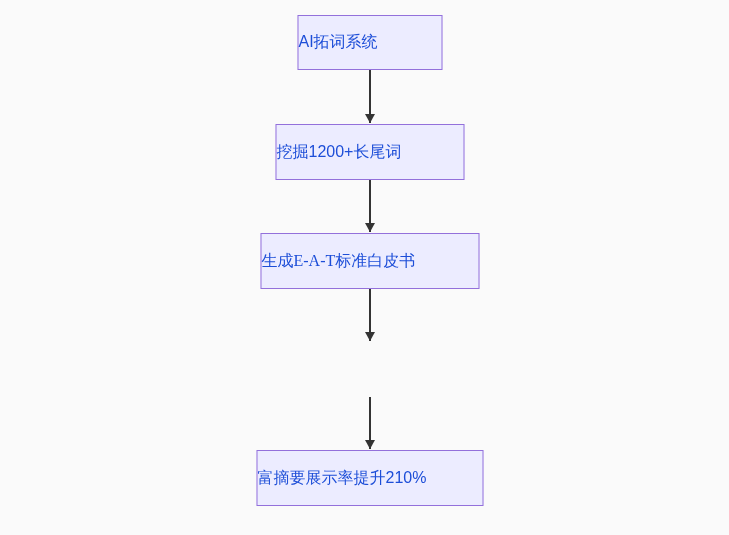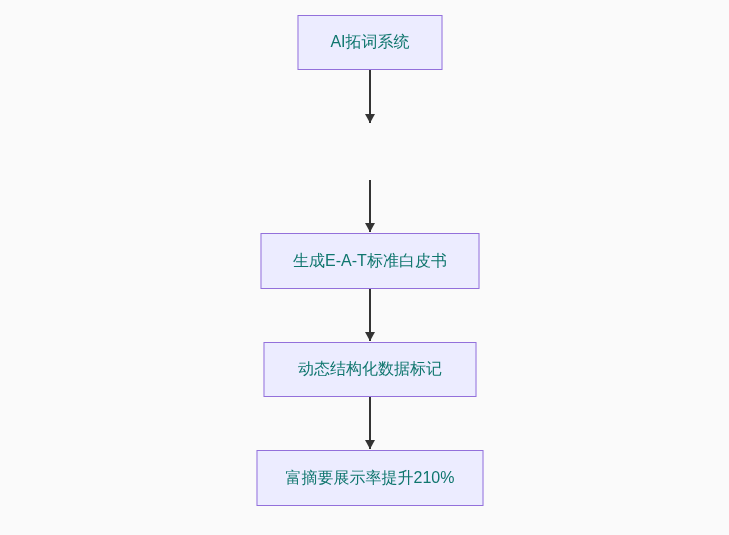--- a/index.html
+++ b/index.html
@@ -21,28 +21,28 @@
   .flow-node {
     position: absolute;
     left: 370px;
     transform: translateX(-50%);
     height: 56px;
     box-sizing: border-box;
     background: #ececff;
     border: 1px solid #9370db;
     display: flex;
     align-items: center;
-    justify-content: center;
+    justify-content: flex-start;
     font-size: 16px;
-    color: #0f766e;
+    color: #1d4ed8;
     white-space: nowrap;
   }
   .node-1 { top: 15px;  width: 145px; height: 55px; }
   .node-2 { top: 124px; width: 189px; }
-  .node-3 { top: 233px; width: 219px; }
+  .node-3 { top: 233px; width: 219px; font-family: Liberation Serif, serif; }
   .node-4 { top: 342px; width: 213px; height: 55px; }
   .node-5 { top: 450px; width: 227px; }
 
   .edge {
     position: absolute;
     left: 369px;
     width: 2px;
     background: #333333;
   }
   .edge::after {
@@ -66,32 +66,32 @@
 <body>
 
 <div class="canvas">
 
   <div class="flow-node node-1">
     <span>AI拓词系统</span>
   </div>
 
   <div class="edge edge-1"></div>
 
+  <div class="flow-node node-2">
+    <span>挖掘1200+长尾词</span>
+  </div>
 
   <div class="edge edge-2"></div>
 
   <div class="flow-node node-3">
     <span>生成E-A-T标准白皮书</span>
   </div>
 
   <div class="edge edge-3"></div>
 
-  <div class="flow-node node-4">
-    <span>动态结构化数据标记</span>
-  </div>
 
   <div class="edge edge-4"></div>
 
   <div class="flow-node node-5">
     <span>富摘要展示率提升210%</span>
   </div>
 
 </div>
 
 </body></html>

